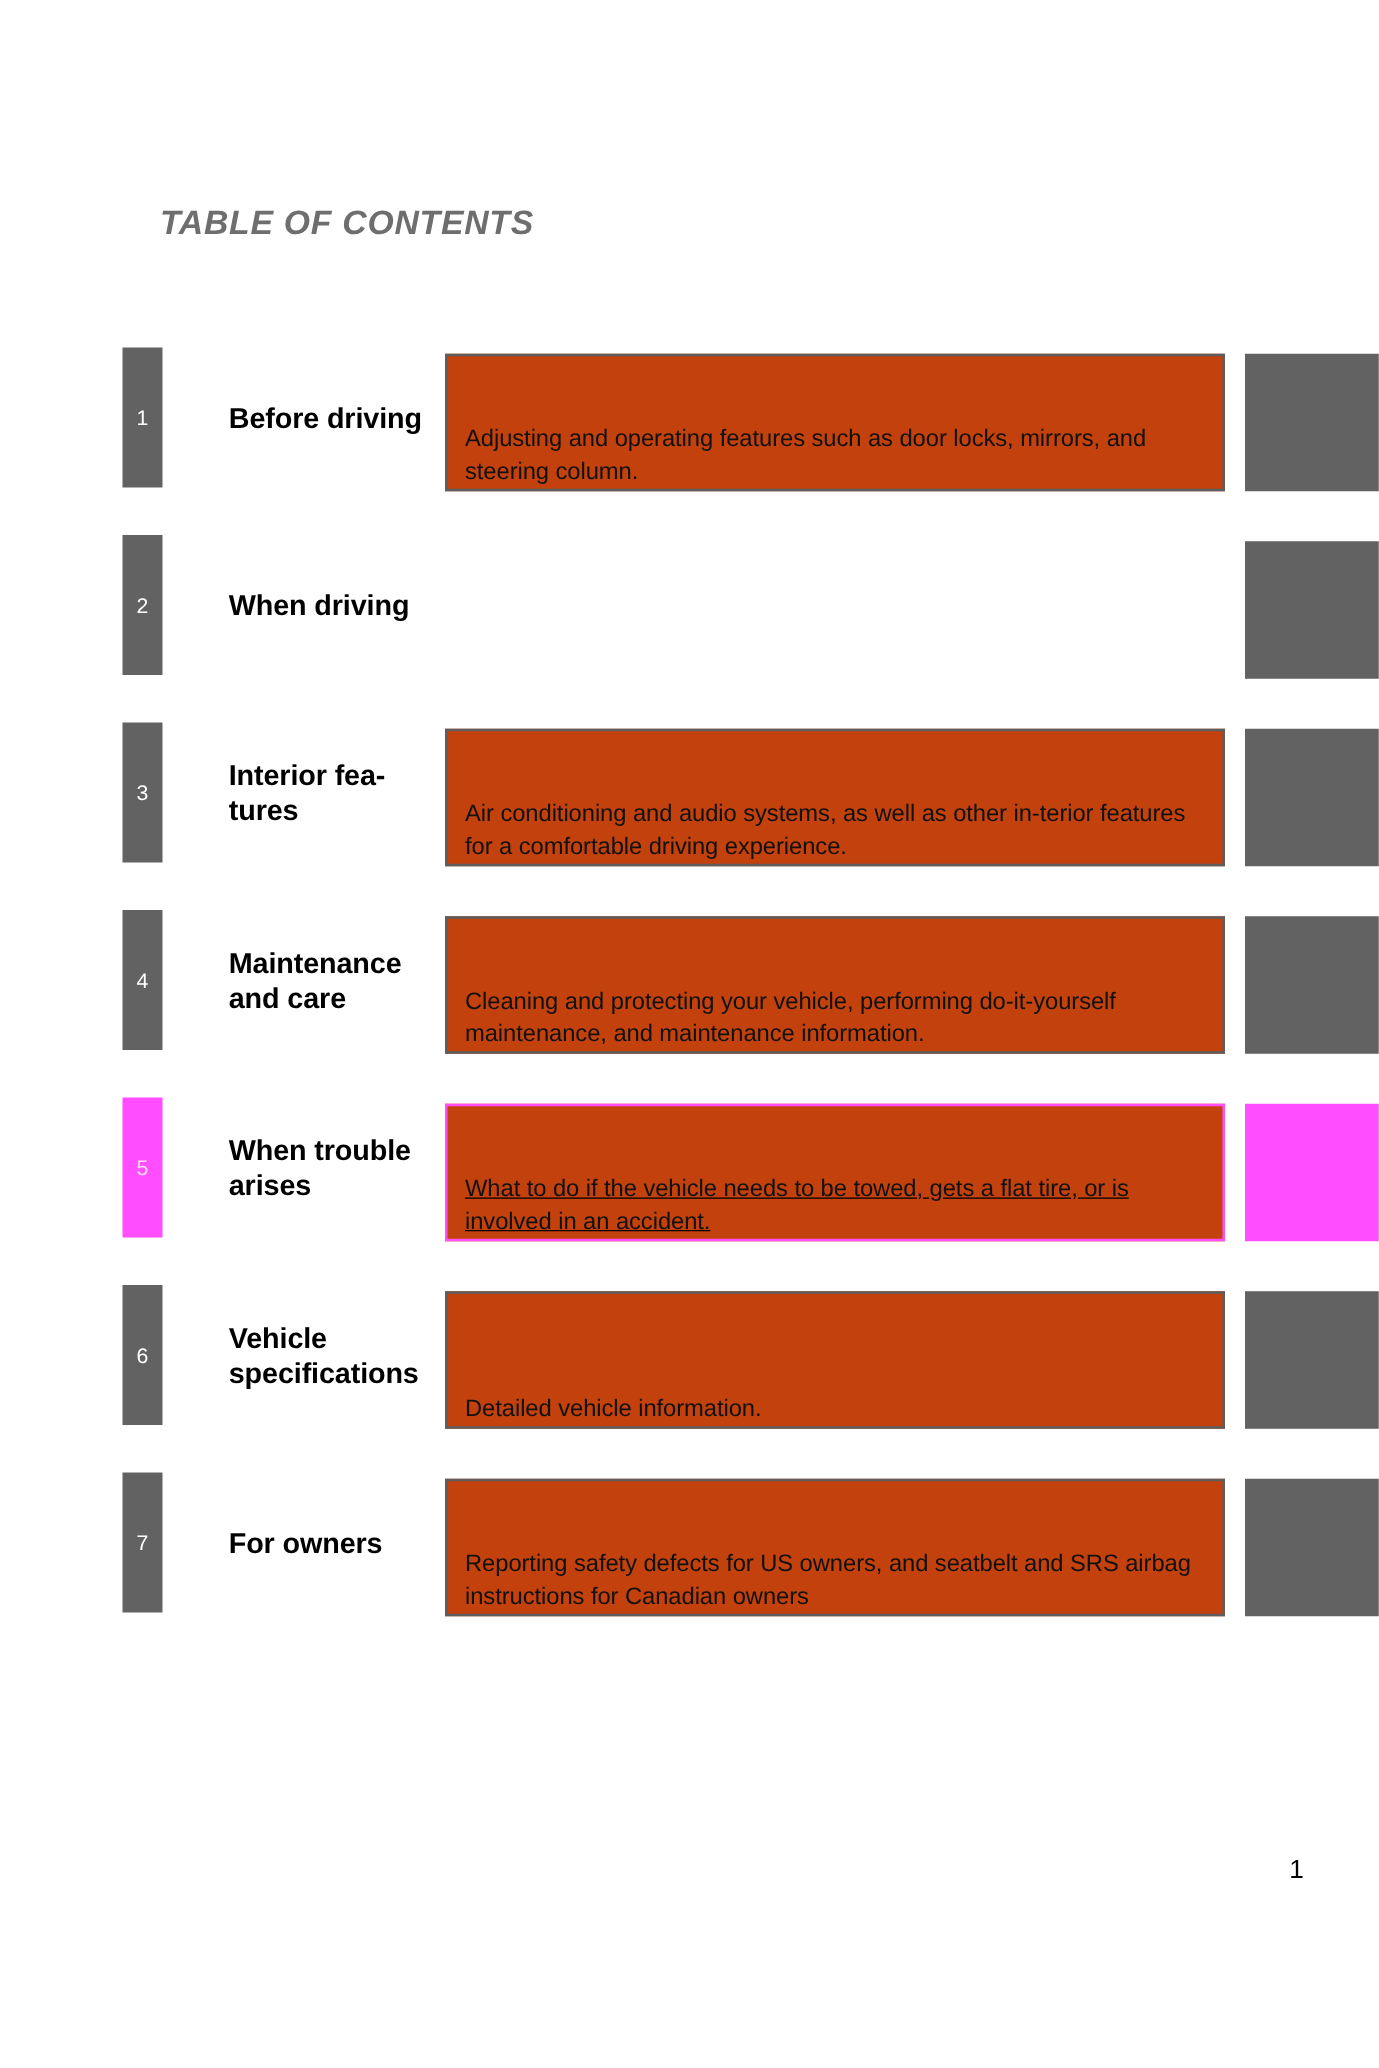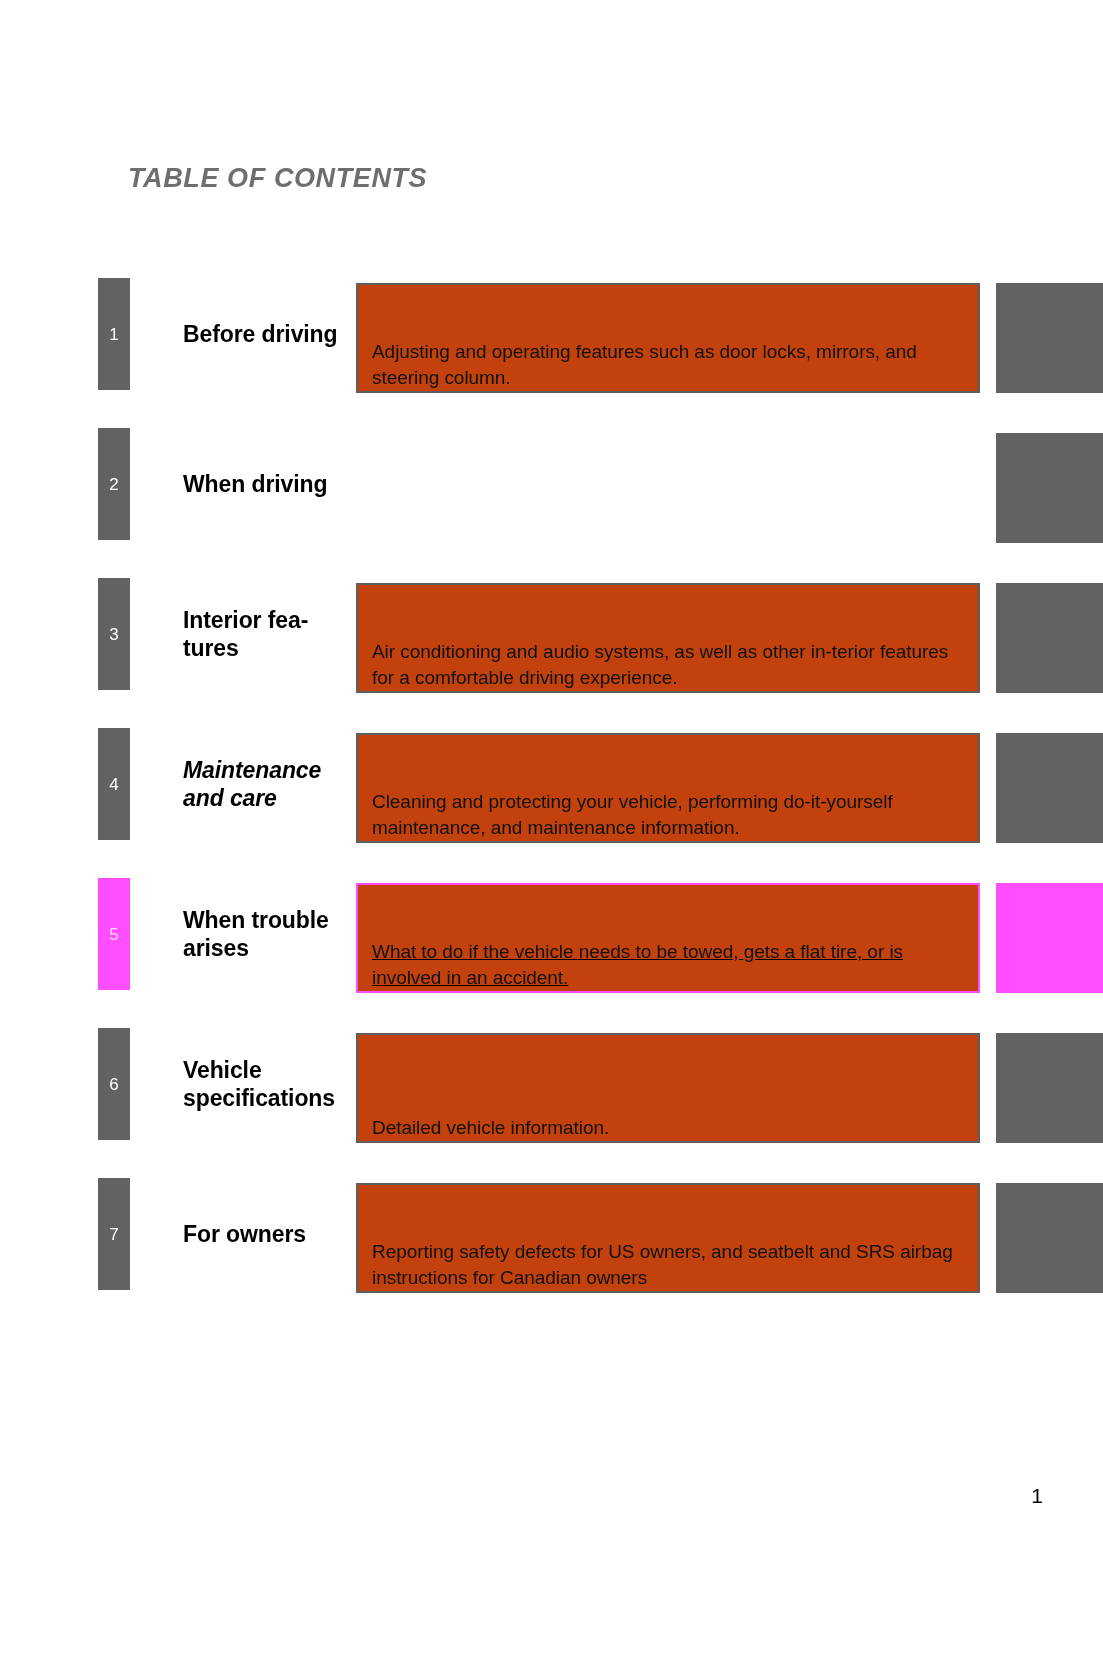--- a/index.html
+++ b/index.html
@@ -157,21 +157,21 @@
         <div class="num-tab">3</div>
         <div class="chapter-label" style="white-space: pre-line;">Interior fea-
 tures</div>
         <div class="desc-box">
           <div class="desc-text">Air conditioning and audio systems, as well as other in-terior features for a comfortable driving experience.</div>
         </div>
         <div class="right-tab"></div>
       </div>
       <div class="toc-row">
         <div class="num-tab">4</div>
-        <div class="chapter-label" style="white-space: pre-line; font-style: italic;">Maintenance
+        <div class="chapter-label" style="white-space: pre-line;">Maintenance
 and care</div>
         <div class="desc-box">
           <div class="desc-text">Cleaning and protecting your vehicle, performing do-it-yourself maintenance, and maintenance information.</div>
         </div>
         <div class="right-tab"></div>
       </div>
       <div class="toc-row highlight">
         <div class="num-tab">5</div>
         <div class="chapter-label" style="white-space: pre-line;">When trouble
 arises</div>

